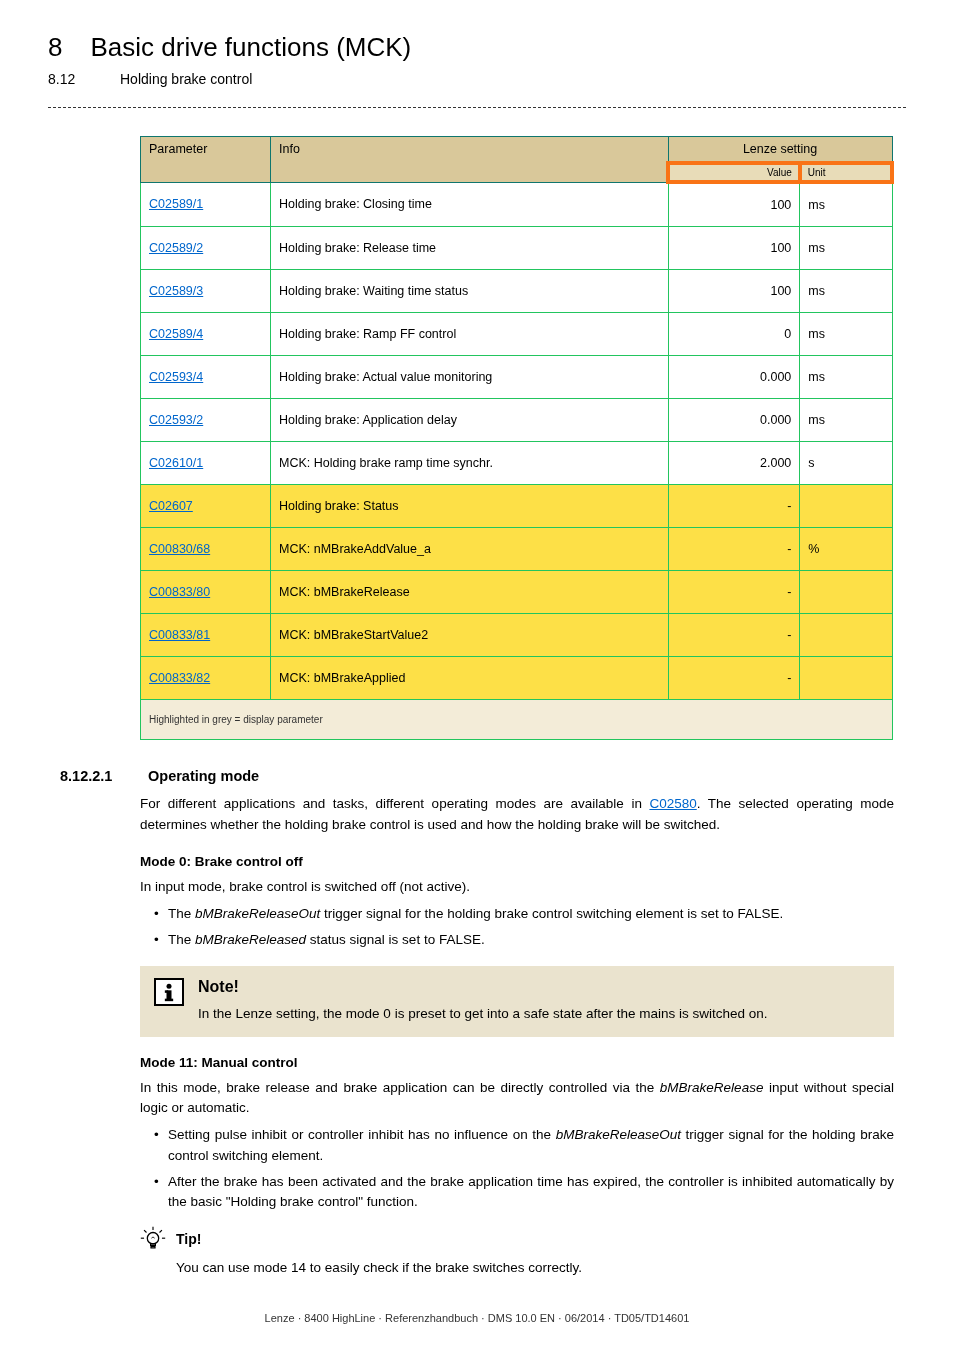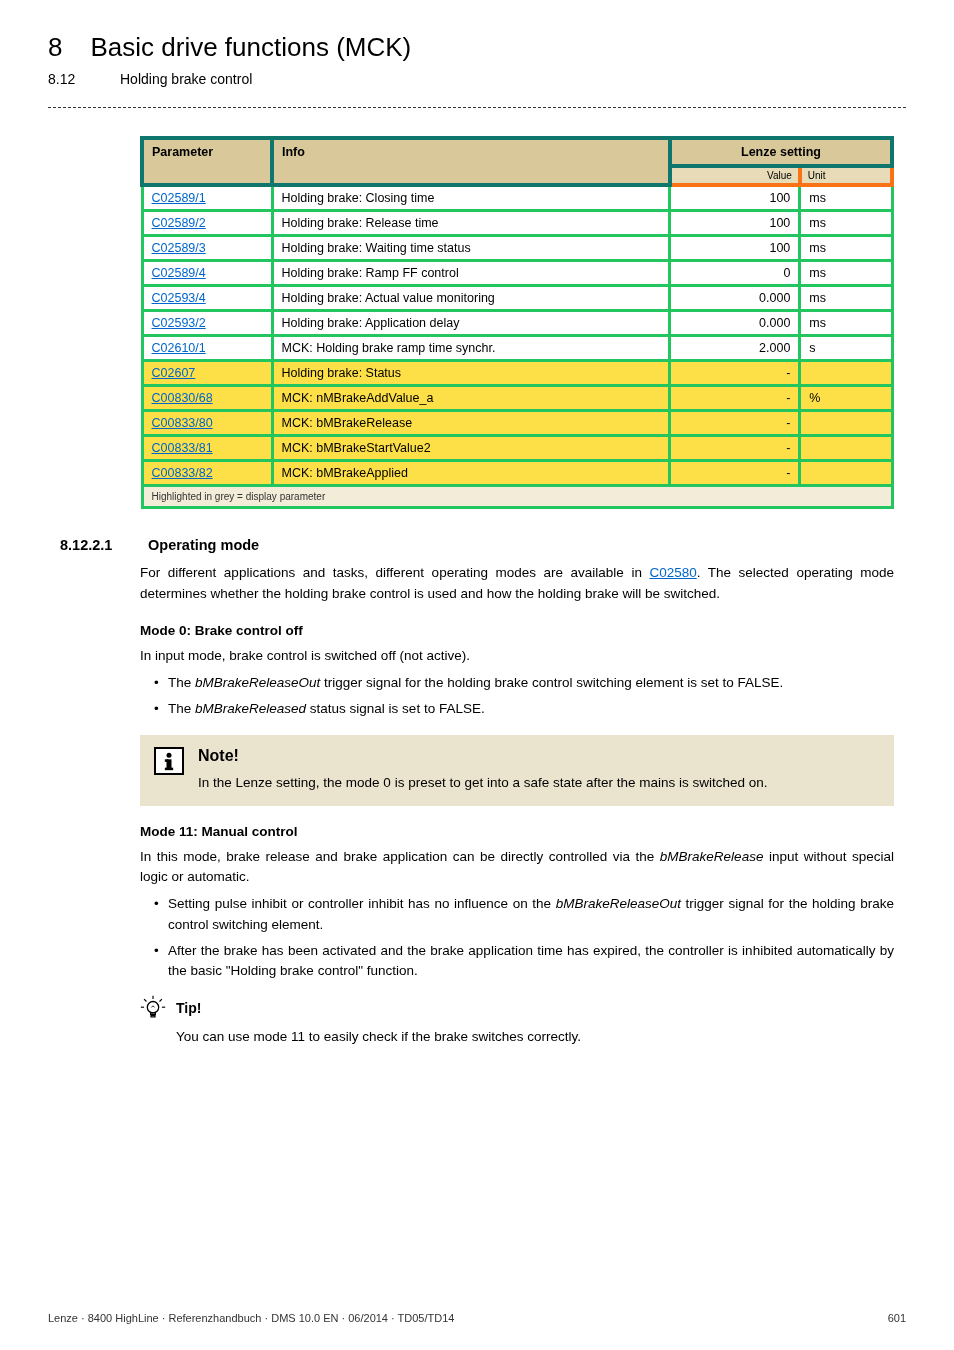--- a/index.html
+++ b/index.html
@@ -46,38 +46,38 @@
   .indent-block {
     margin-left: 80px;
   }
   table.param-table {
     width: 100%;
     border-collapse: collapse;
     font-size: 12.5px;
   }
   table.param-table th {
     background: #d9c89a;
-    border: 4px solid #0f766e;
+    border: 1px solid #0f766e;
     padding: 5px 8px;
     text-align: left;
-    font-weight: bold;
+    font-weight: normal;
     vertical-align: top;
   }
   table.param-table th.lenze { text-align: center; }
   table.param-table td.subhead {
     background: #e8dcb8;
     border: 4px solid #f97316;
     padding: 2px 6px;
     font-size: 10px;
     text-align: right;
   }
   table.param-table td.subhead.unit { text-align: left; }
   table.param-table td {
-    border: 3px solid #22c55e;
-    padding: 4px 8px;
+    border: 1px solid #22c55e;
+    padding: 14px 8px;
     vertical-align: middle;
   }
   table.param-table td.val { text-align: right; }
   .param-link { color: #0066cc; text-decoration: underline; }
   tr.grey td { background: #fde047; }
   td.footnote {
     font-size: 10px;
     color: #333;
     background: #f3ecd8;
     padding: 3px 8px;
@@ -157,21 +157,21 @@
     font-size: 13.5px;
     line-height: 1.5;
   }
 
   .footer {
     position: absolute;
     bottom: 26px;
     left: 48px;
     right: 48px;
     display: flex;
-    justify-content: space-between;
+    justify-content: center;
     font-size: 11px;
     color: #333;
   }
 </style>
 </head>
 <body>
 
 <header class="page-header">
   <div class="chapter-line">
     <span class="chapter-num">8</span>
@@ -339,20 +339,20 @@
           <line x1="27" y1="5" x2="24" y2="8" stroke="#000" stroke-width="1.4"></line>
           <line x1="1" y1="15" x2="5" y2="15" stroke="#000" stroke-width="1.4"></line>
           <line x1="27" y1="15" x2="31" y2="15" stroke="#000" stroke-width="1.4"></line>
           <circle cx="16" cy="15" r="7" fill="none" stroke="#000" stroke-width="1.6"></circle>
           <path d="M13 22 h6 v2 h-6z M13.5 25 h5 v2 h-5z" fill="none" stroke="#000" stroke-width="1.4"></path>
           <path d="M14 15 q2 -3 4 0" fill="none" stroke="#000" stroke-width="1"></path>
         </svg>
       </span>
       <span class="tip-title">Tip!</span>
     </div>
-    <p class="tip-text">You can use mode 11 to easily check if the brake switches correctly.</p>
+    <p class="tip-text">You can use mode 14 to easily check if the brake switches correctly.</p>
   </div>
 </div>
 
 <footer class="footer">
   <span>Lenze · 8400 HighLine · Referenzhandbuch · DMS 10.0 EN · 06/2014 · TD05/TD14</span>
   <span>601</span>
 </footer>
 
 </body></html>

